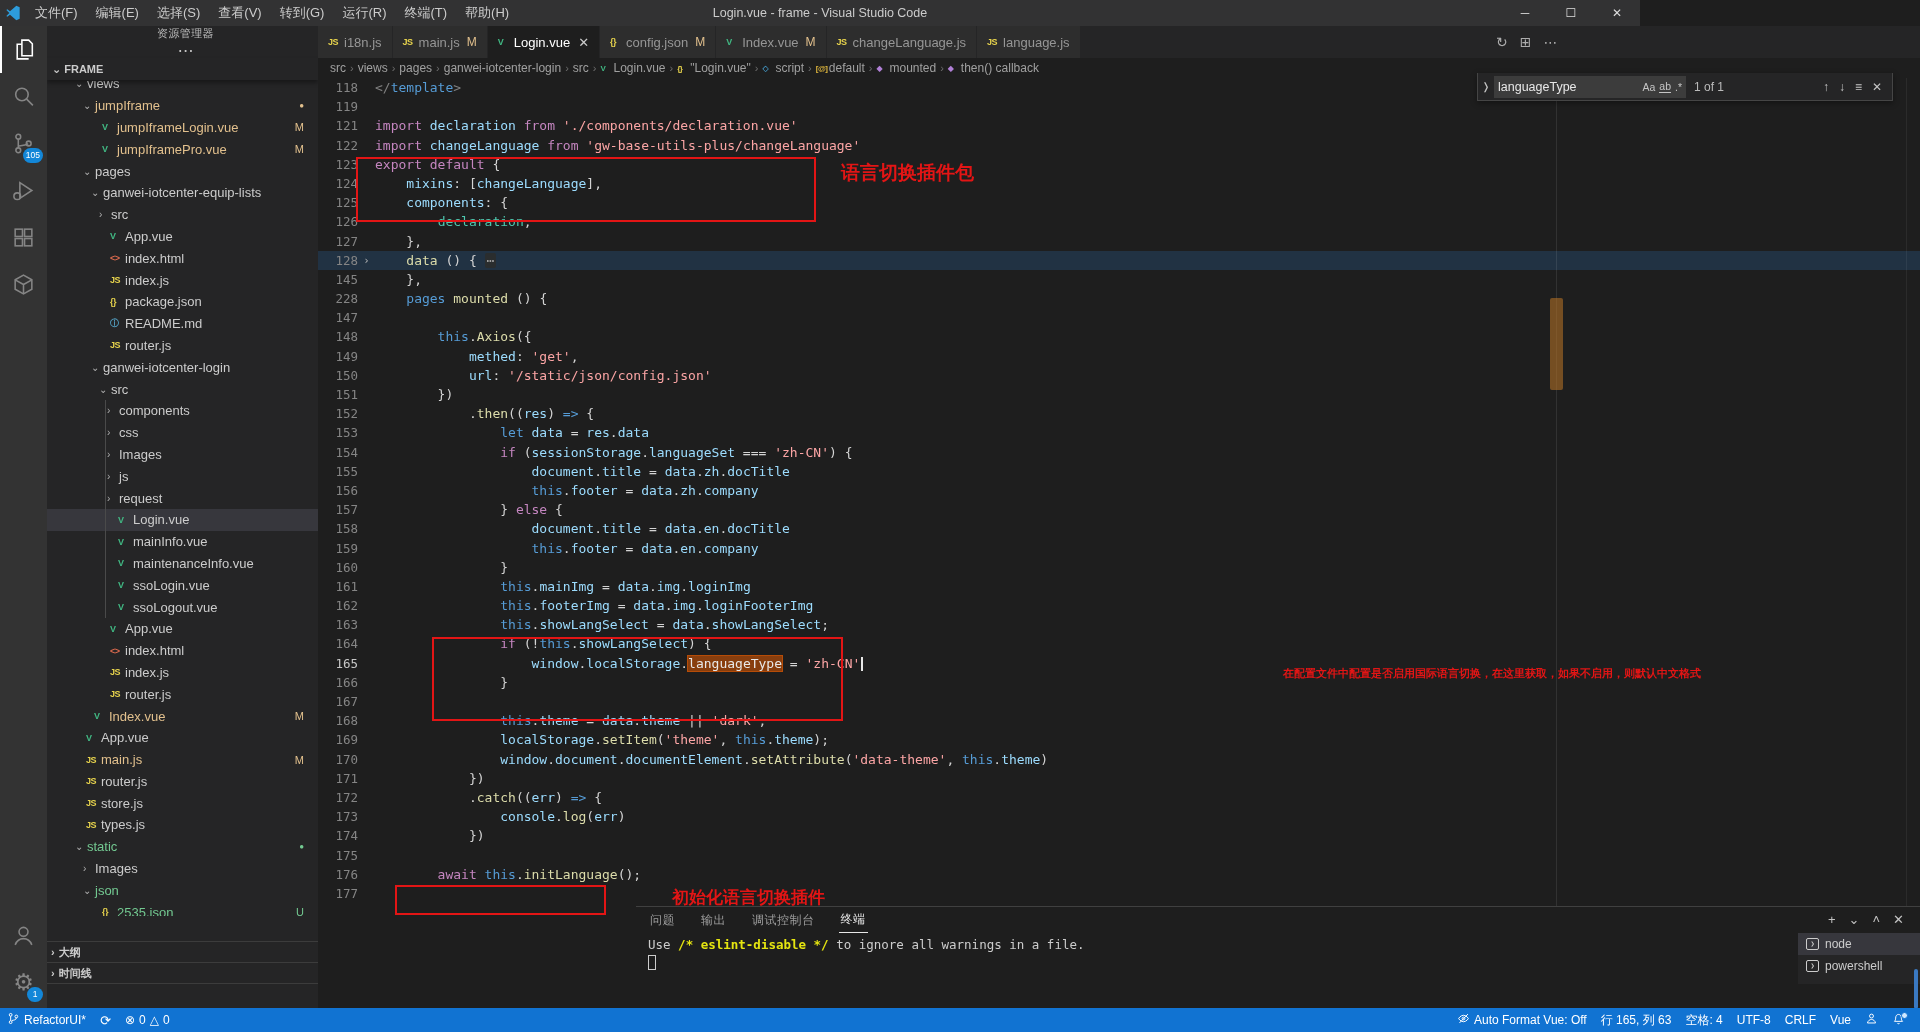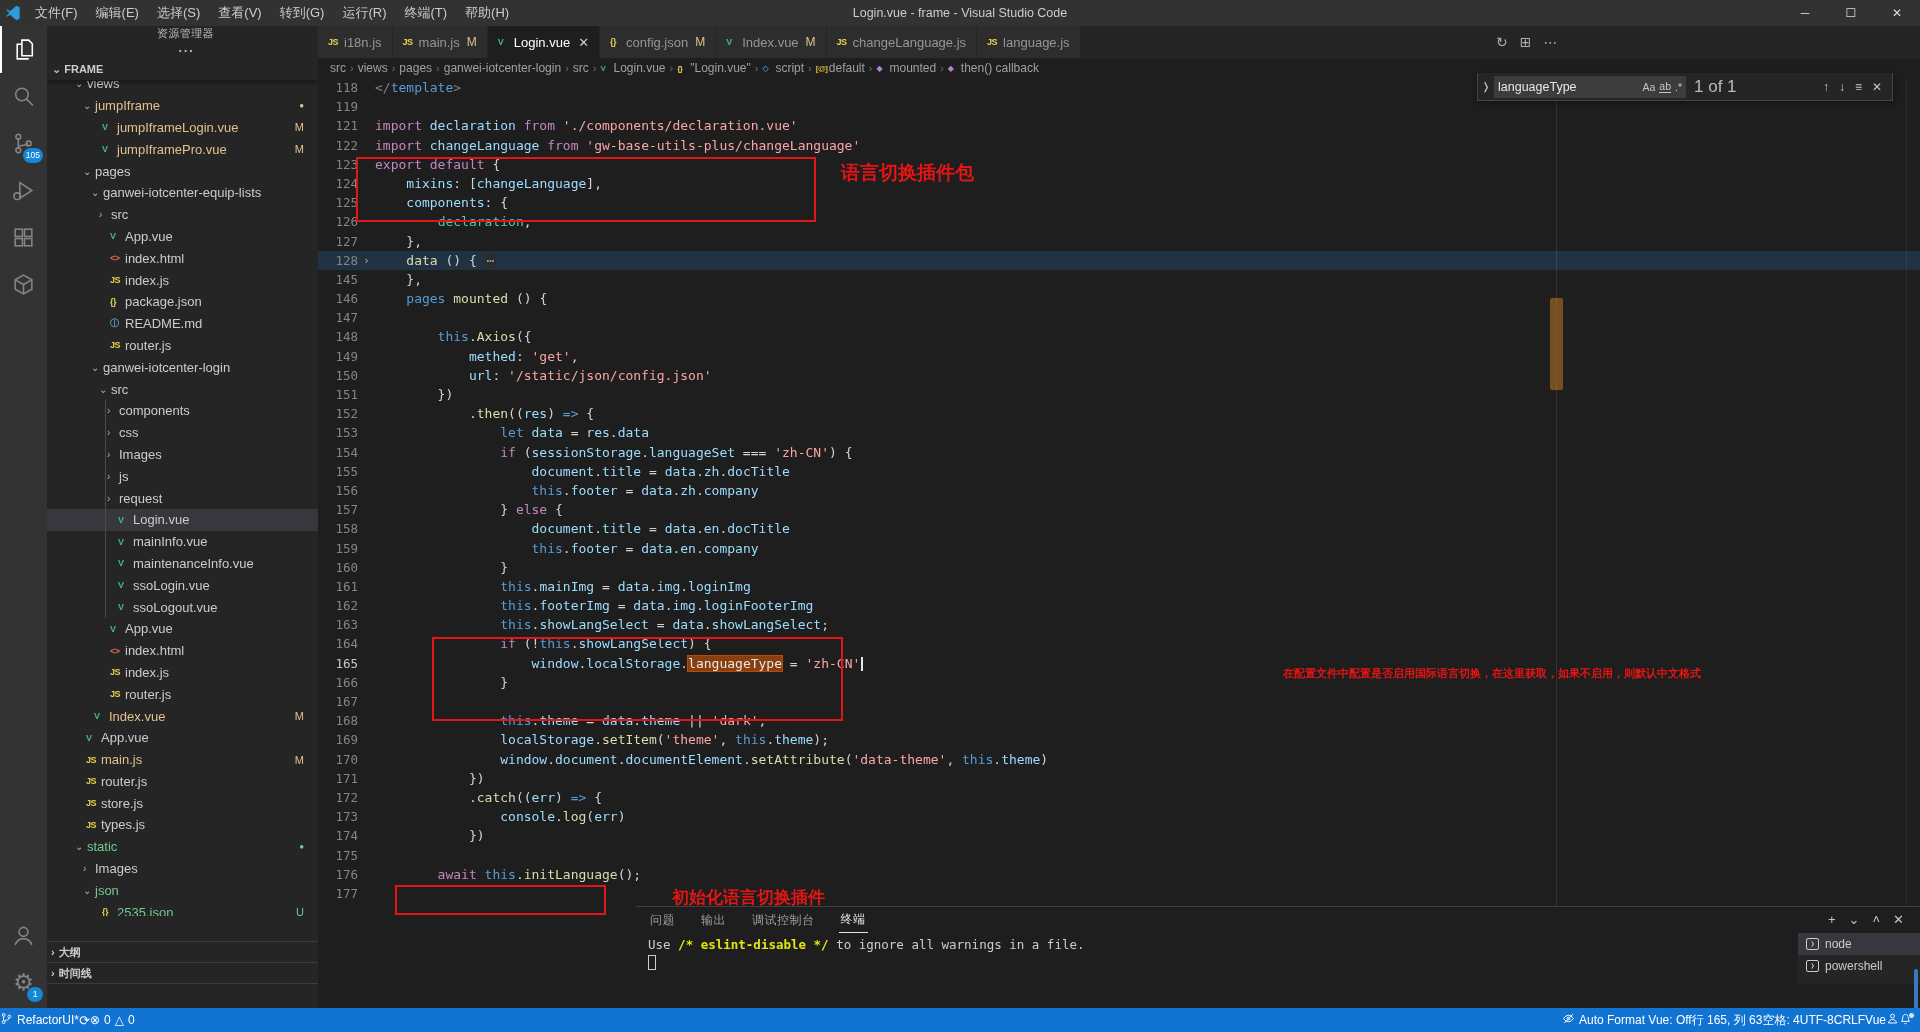--- a/index.html
+++ b/index.html
@@ -1,21 +1,21 @@
 <!DOCTYPE html>
 <html><head>
 <meta charset="utf-8">
 <style>
   * { margin:0; padding:0; box-sizing:border-box; }
   html,body { width:1920px; height:1032px; overflow:hidden; background:#1e1e1e;
     font-family:"Liberation Sans","DejaVu Sans",sans-serif; color:#cccccc; }
   .mono { font-family:"DejaVu Sans Mono","Liberation Mono",monospace; }
 
   
-  #titlebar { position:absolute; left:0; top:0; width:1920px; height:26px; background:#323233;
+  #titlebar { position:absolute; left:0; top:0; width:1640px; height:26px; background:#323233;
     display:flex; align-items:center; z-index:50; }
   #vscode-logo { width:26px; display:flex; justify-content:center; }
   #menus { display:flex; }
   .menu-item { padding:0 9px; font-size:13px; color:#cccccc; line-height:26px; cursor:default; }
   #win-title { position:absolute; left:0; right:0; text-align:center; font-size:12.5px; color:#cccccc; pointer-events:none; }
   #win-controls { position:absolute; right:0; top:0; display:flex; }
   .win-btn { width:46px; height:26px; display:flex; align-items:center; justify-content:center; font-size:12px; color:#ddd; }
 
   
   #activitybar { position:absolute; left:0; top:26px; width:47px; bottom:24px; background:#333333; z-index:40; }
@@ -88,21 +88,21 @@
 
   
   #find-widget { position:absolute; top:47px; right:27px; width:416px; height:28px; background:#252526;
     border:1px solid #454545; border-top:none; box-shadow:0 2px 6px rgba(0,0,0,.4); display:flex; align-items:center; z-index:20; }
   #find-toggle { width:16px; text-align:center; color:#c5c5c5; font-size:10px; }
   #find-input-wrap { width:192px; height:22px; background:#3c3c3c; display:flex; align-items:center; padding:0 4px; }
   #find-input { flex:1; background:transparent; border:none; outline:none; color:#e8e8e8; font-size:12.5px; width:110px;
     font-family:"Liberation Sans",sans-serif; }
   .find-opt { color:#c5c5c5; font-size:10.5px; margin-left:4px; }
   .find-opt.wordopt { border-bottom:1px solid #c5c5c5; }
-  #find-count { font-size:17px; color:#bbbbbb; margin-left:8px; flex:1; }
+  #find-count { font-size:12px; color:#bbbbbb; margin-left:8px; flex:1; }
   .find-btn { color:#c5c5c5; font-size:12px; margin-right:10px; }
 
   
   #overlay { position:absolute; left:0; top:0; width:1920px; height:1032px; pointer-events:none; z-index:60; }
   .ann-box { position:absolute; border:2.5px solid #e31515; }
   .ann-label { position:absolute; color:#e31515; font-weight:bold; white-space:nowrap; }
 
   
   #panel { position:absolute; left:318px; right:0; bottom:24px; height:78px; background:#1e1e1e; border-top:1px solid rgba(128,128,128,0.35); z-index:25;}
   #panel-tabs { display:flex; height:26px; align-items:center; padding-left:12px; }
@@ -115,21 +115,21 @@
   #term-list { position:absolute; right:0; top:26px; width:122px; bottom:0; background:#252526; font-size:12px; }
   .term-row { height:22px; display:flex; align-items:center; padding-left:8px; color:#cccccc; gap:6px;}
   .term-row.sel { background:#37373d; }
   .term-ic { width:13px; height:12px; border:1px solid #cccccc; border-radius:2px; font-size:7px; line-height:10px; text-align:center;
     font-family:"DejaVu Sans Mono",monospace; }
   #term-scroll { position:absolute; right:2px; top:36px; width:4px; height:40px; background:#3a79c2; border-radius:2px; }
 
   
   #statusbar { position:absolute; left:0; bottom:0; width:1920px; height:24px; background:#1173d2; color:#ffffff;
     display:flex; align-items:center; font-size:12px; z-index:70; }
-  .sb-item { display:flex; align-items:center; gap:4px; padding:0 0; height:16px; }
+  .sb-item { display:flex; align-items:center; gap:4px; padding:0 7px; height:16px; }
   .sb-item svg { stroke:#ffffff; fill:none; stroke-width:1.2; }
   #sb-left { display:flex; align-items:center; }
   #sb-right { margin-left:auto; display:flex; align-items:center; padding-right:8px; }
   .sb-dot { position:absolute; margin-left:9px; margin-top:-9px; width:7px; height:7px; border-radius:50%; background:#cfe8ff; border:1px solid #1173d2; }
 </style>
 </head>
 <body>
 
 <div id="titlebar">
   <span id="vscode-logo">
@@ -495,21 +495,21 @@
       <div class="crow"><span class="lnum">119</span><span class="foldcol"></span><span class="ctext"></span></div>
       <div class="crow"><span class="lnum">121</span><span class="foldcol"></span><span class="ctext"><span class="tok-k">import </span><span class="tok-v">declaration </span><span class="tok-k">from </span><span class="tok-s">'./components/declaration.vue'</span></span></div>
       <div class="crow"><span class="lnum">122</span><span class="foldcol"></span><span class="ctext"><span class="tok-k">import </span><span class="tok-v">changeLanguage </span><span class="tok-k">from </span><span class="tok-s">'gw-base-utils-plus/changeLanguage'</span></span></div>
       <div class="crow"><span class="lnum">123</span><span class="foldcol"></span><span class="ctext"><span class="tok-k">export </span><span class="tok-k">default </span><span class="tok-p">{</span></span></div>
       <div class="crow"><span class="lnum">124</span><span class="foldcol"></span><span class="ctext"><span class="tok-p">    </span><span class="tok-v">mixins</span><span class="tok-p">: [</span><span class="tok-v">changeLanguage</span><span class="tok-p">],</span></span></div>
       <div class="crow"><span class="lnum">125</span><span class="foldcol"></span><span class="ctext"><span class="tok-p">    </span><span class="tok-v">components</span><span class="tok-p">: {</span></span></div>
       <div class="crow"><span class="lnum">126</span><span class="foldcol"></span><span class="ctext"><span class="tok-p">        </span><span class="tok-c">declaration</span><span class="tok-p">,</span></span></div>
       <div class="crow"><span class="lnum">127</span><span class="foldcol"></span><span class="ctext"><span class="tok-p">    },</span></span></div>
       <div class="crow fold-hl"><span class="lnum">128</span><span class="foldcol">›</span><span class="ctext"><span class="tok-f">    data </span><span class="tok-p">() { </span><span class="tok-d">⋯</span></span></div>
       <div class="crow"><span class="lnum">145</span><span class="foldcol"></span><span class="ctext"><span class="tok-p">    },</span></span></div>
-      <div class="crow"><span class="lnum">146</span><span class="foldcol"></span><span class="ctext"><span class="tok-b">    pages </span><span class="tok-f">mounted </span><span class="tok-p">() {</span></span></div>
+      <div class="crow"><span class="lnum">228</span><span class="foldcol"></span><span class="ctext"><span class="tok-b">    pages </span><span class="tok-f">mounted </span><span class="tok-p">() {</span></span></div>
       <div class="crow"><span class="lnum">147</span><span class="foldcol"></span><span class="ctext"></span></div>
       <div class="crow"><span class="lnum">148</span><span class="foldcol"></span><span class="ctext"><span class="tok-b">        this</span><span class="tok-p">.</span><span class="tok-f">Axios</span><span class="tok-p">({</span></span></div>
       <div class="crow"><span class="lnum">149</span><span class="foldcol"></span><span class="ctext"><span class="tok-p">            </span><span class="tok-v">methed</span><span class="tok-p">: </span><span class="tok-s">'get'</span><span class="tok-p">,</span></span></div>
       <div class="crow"><span class="lnum">150</span><span class="foldcol"></span><span class="ctext"><span class="tok-p">            </span><span class="tok-v">url</span><span class="tok-p">: </span><span class="tok-s">'/static/json/config.json'</span></span></div>
       <div class="crow"><span class="lnum">151</span><span class="foldcol"></span><span class="ctext"><span class="tok-p">        })</span></span></div>
       <div class="crow"><span class="lnum">152</span><span class="foldcol"></span><span class="ctext"><span class="tok-p">            .</span><span class="tok-f">then</span><span class="tok-p">((</span><span class="tok-v">res</span><span class="tok-p">) </span><span class="tok-b">=&gt; </span><span class="tok-p">{</span></span></div>
       <div class="crow"><span class="lnum">153</span><span class="foldcol"></span><span class="ctext"><span class="tok-p">                </span><span class="tok-b">let </span><span class="tok-v">data</span><span class="tok-p"> = </span><span class="tok-v">res</span><span class="tok-p">.</span><span class="tok-v">data</span></span></div>
       <div class="crow"><span class="lnum">154</span><span class="foldcol"></span><span class="ctext"><span class="tok-p">                </span><span class="tok-k">if </span><span class="tok-p">(</span><span class="tok-v">sessionStorage</span><span class="tok-p">.</span><span class="tok-v">languageSet</span><span class="tok-p"> === </span><span class="tok-s">'zh-CN'</span><span class="tok-p">) {</span></span></div>
       <div class="crow"><span class="lnum">155</span><span class="foldcol"></span><span class="ctext"><span class="tok-p">                    </span><span class="tok-v">document</span><span class="tok-p">.</span><span class="tok-v">title</span><span class="tok-p"> = </span><span class="tok-v">data</span><span class="tok-p">.</span><span class="tok-v">zh</span><span class="tok-p">.</span><span class="tok-v">docTitle</span></span></div>
       <div class="crow"><span class="lnum">156</span><span class="foldcol"></span><span class="ctext"><span class="tok-b">                    this</span><span class="tok-p">.</span><span class="tok-v">footer</span><span class="tok-p"> = </span><span class="tok-v">data</span><span class="tok-p">.</span><span class="tok-v">zh</span><span class="tok-p">.</span><span class="tok-v">company</span></span></div>

